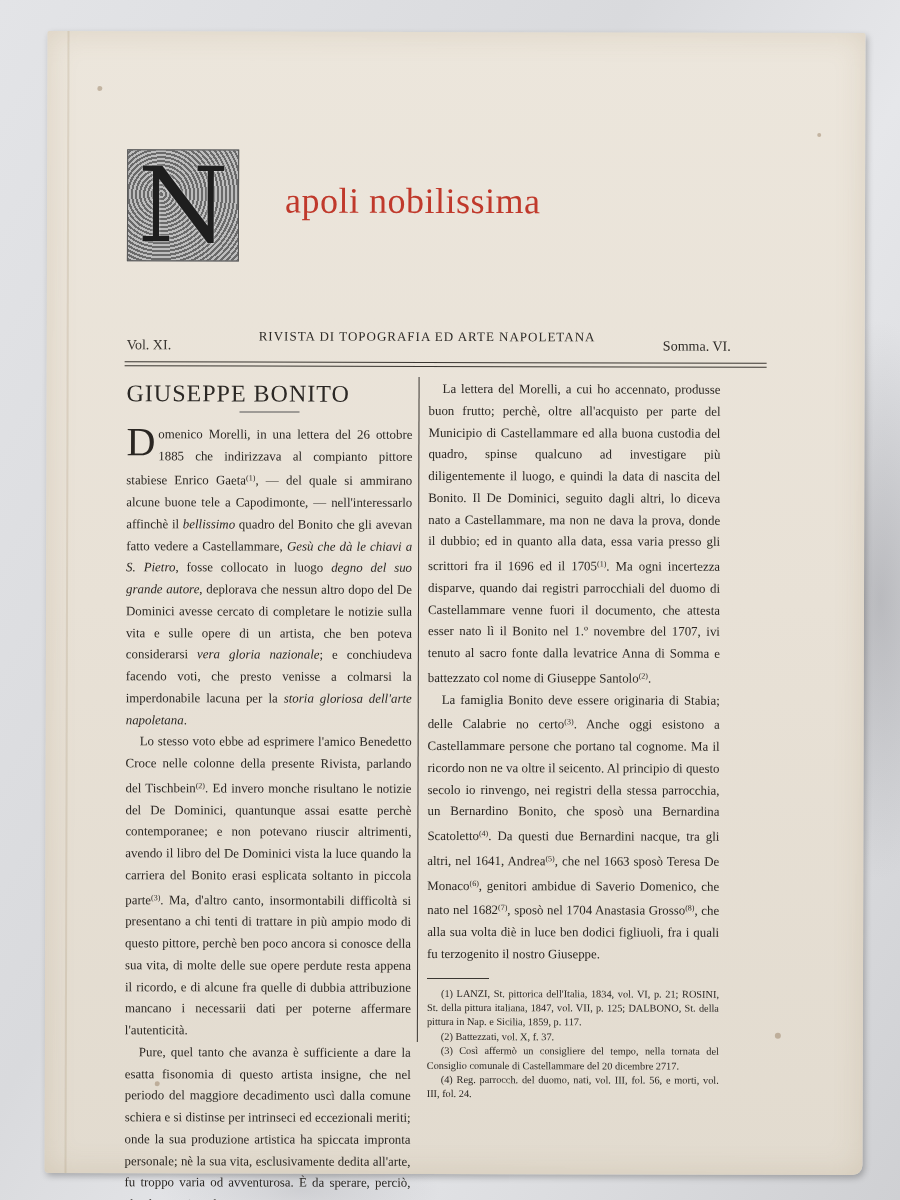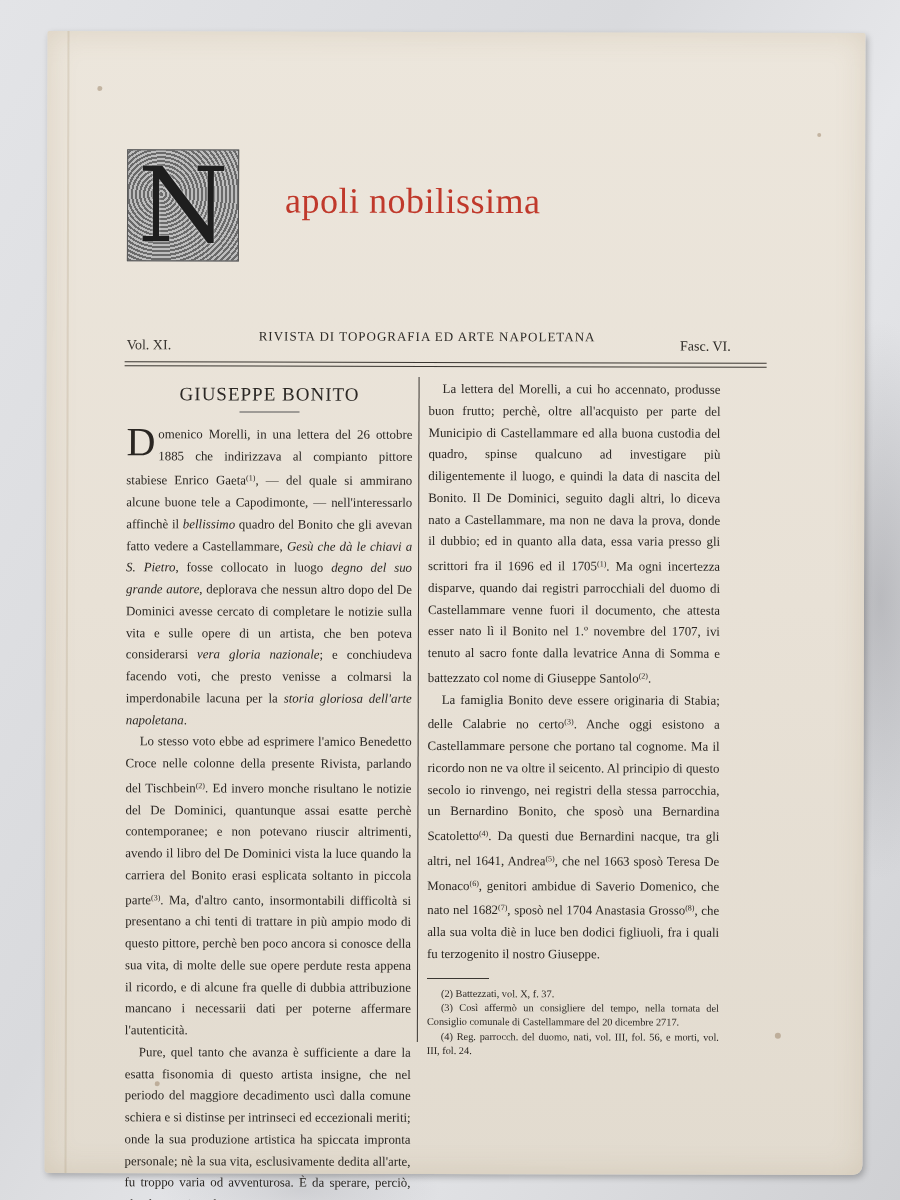--- a/index.html
+++ b/index.html
@@ -56,21 +56,21 @@
   .col {
     position: absolute; top: 352px; width: 286px;
     font-family: "Liberation Serif", serif; font-size: 12.9px; line-height: 21.75px; color: #2a2622;
     text-align: justify;
   }
   .col.left { left: 80px; }
   .col.right { left: 382px; width: 292px; top: 347px; }
   .col p { margin: 0; text-indent: 14px; }
   .col p.first { text-indent: 0; }
   .article-title {
-    font-family: "Liberation Serif", serif; font-size: 19px; letter-spacing: 1px; text-align: center;
+    font-family: "Liberation Serif", serif; font-size: 24px; letter-spacing: 1px; 
     color: #2b2825; margin: 0 0 6px 0;
   }
   .title-rule { width: 60px; height: 1px; background: #555; margin: 0 auto 12px auto; }
   .initial { float: left; font-size: 40px; line-height: 32px; margin: 2px 3px 0 0; color: #2a2622; }
   i { font-style: italic; }
   sup { font-size: 8px; vertical-align: 4px; }
   .fn-rule { width: 62px; height: 1px; background: #3a3631; margin: 12px 0 8px 0; }
   .fn { font-size: 10.3px; line-height: 14.4px; text-indent: 14px; margin: 0; }
 </style>
 </head>
@@ -83,21 +83,21 @@
   <span class="spot" style="left:730px;top:1000px;width:6px;height:6px;"></span>
 
   <div class="masthead">
     <div class="dropcap">
       <span class="dropcap-letter">N</span>
     </div>
     <div class="title">apoli nobilissima</div>
   </div>
   <div class="subtitle">RIVISTA DI TOPOGRAFIA ED ARTE NAPOLETANA</div>
   <div class="vol">Vol. XI.</div>
-  <div class="fasc">Fasc. VI.</div>
+  <div class="fasc">Somma. VI.</div>
   <div class="rule-double"></div>
   <div class="col-divider"></div>
 
   <div class="col left">
     <div class="article-title">GIUSEPPE BONITO</div>
     <div class="title-rule"></div>
     <p class="first">
       <span class="initial">D</span><span>omenico Morelli, in una lettera del 26 ottobre 1885 che indirizzava al compianto pittore stabiese Enrico Gaeta</span><sup>(1)</sup><span>, — del quale si ammirano alcune buone tele a Capodimonte, — nell'interessarlo affinchè il </span><i>bellissimo</i><span> quadro del Bonito che gli avevan fatto vedere a Castellammare, </span><i>Gesù che dà le chiavi a S. Pietro</i><span>, fosse collocato in luogo </span><i>degno del suo grande autore</i><span>, deplorava che nessun altro dopo del De Dominici avesse cercato di completare le notizie sulla vita e sulle opere di un artista, che ben poteva considerarsi </span><i>vera gloria nazionale</i><span>; e conchiudeva facendo voti, che presto venisse a colmarsi la imperdonabile lacuna per la </span><i>storia gloriosa dell'arte napoletana</i><span>.</span>
     </p>
     <p>
@@ -108,18 +108,19 @@
   </div>
 
   <div class="col right">
     <p>
       <span>La lettera del Morelli, a cui ho accennato, produsse buon frutto; perchè, oltre all'acquisto per parte del Municipio di Castellammare ed alla buona custodia del quadro, spinse qualcuno ad investigare più diligentemente il luogo, e quindi la data di nascita del Bonito. Il De Dominici, seguito dagli altri, lo diceva nato a Castellammare, ma non ne dava la prova, donde il dubbio; ed in quanto alla data, essa varia presso gli scrittori fra il 1696 ed il 1705</span><sup>(1)</sup><span>. Ma ogni incertezza disparve, quando dai registri parrocchiali del duomo di Castellammare venne fuori il documento, che attesta esser nato lì il Bonito nel 1.º novembre del 1707, ivi tenuto al sacro fonte dalla levatrice Anna di Somma e battezzato col nome di Giuseppe Santolo</span><sup>(2)</sup><span>.</span>
     </p>
     <p>
       <span>La famiglia Bonito deve essere originaria di Stabia; delle Calabrie no certo</span><sup>(3)</sup><span>. Anche oggi esistono a Castellammare persone che portano tal cognome. Ma il ricordo non ne va oltre il seicento. Al principio di questo secolo io rinvengo, nei registri della stessa parrocchia, un Bernardino Bonito, che sposò una Bernardina Scatoletto</span><sup>(4)</sup><span>. Da questi due Bernardini nacque, tra gli altri, nel 1641, Andrea</span><sup>(5)</sup><span>, che nel 1663 sposò Teresa De Monaco</span><sup>(6)</sup><span>, genitori ambidue di Saverio Domenico, che nato nel 1682</span><sup>(7)</sup><span>, sposò nel 1704 Anastasia Grosso</span><sup>(8)</sup><span>, che alla sua volta diè in luce ben dodici figliuoli, fra i quali fu terzogenito il nostro Giuseppe.</span>
     </p>
     <div class="fn-rule"></div>
+    <p class="fn"><span>(1)</span> <span>LANZI, St. pittorica dell'Italia, 1834, vol. VI, p. 21; ROSINI, St. della pittura italiana, 1847, vol. VII, p. 125; DALBONO, St. della pittura in Nap. e Sicilia, 1859, p. 117.</span></p>
     <p class="fn"><span>(2)</span> <span>Battezzati, vol. X, f. 37.</span></p>
     <p class="fn"><span>(3)</span> <span>Così affermò un consigliere del tempo, nella tornata del Consiglio comunale di Castellammare del 20 dicembre 2717.</span></p>
     <p class="fn"><span>(4)</span> <span>Reg. parrocch. del duomo, nati, vol. III, fol. 56, e morti, vol. III, fol. 24.</span></p>
 
   </div>
 </div>
 
 </body></html>

